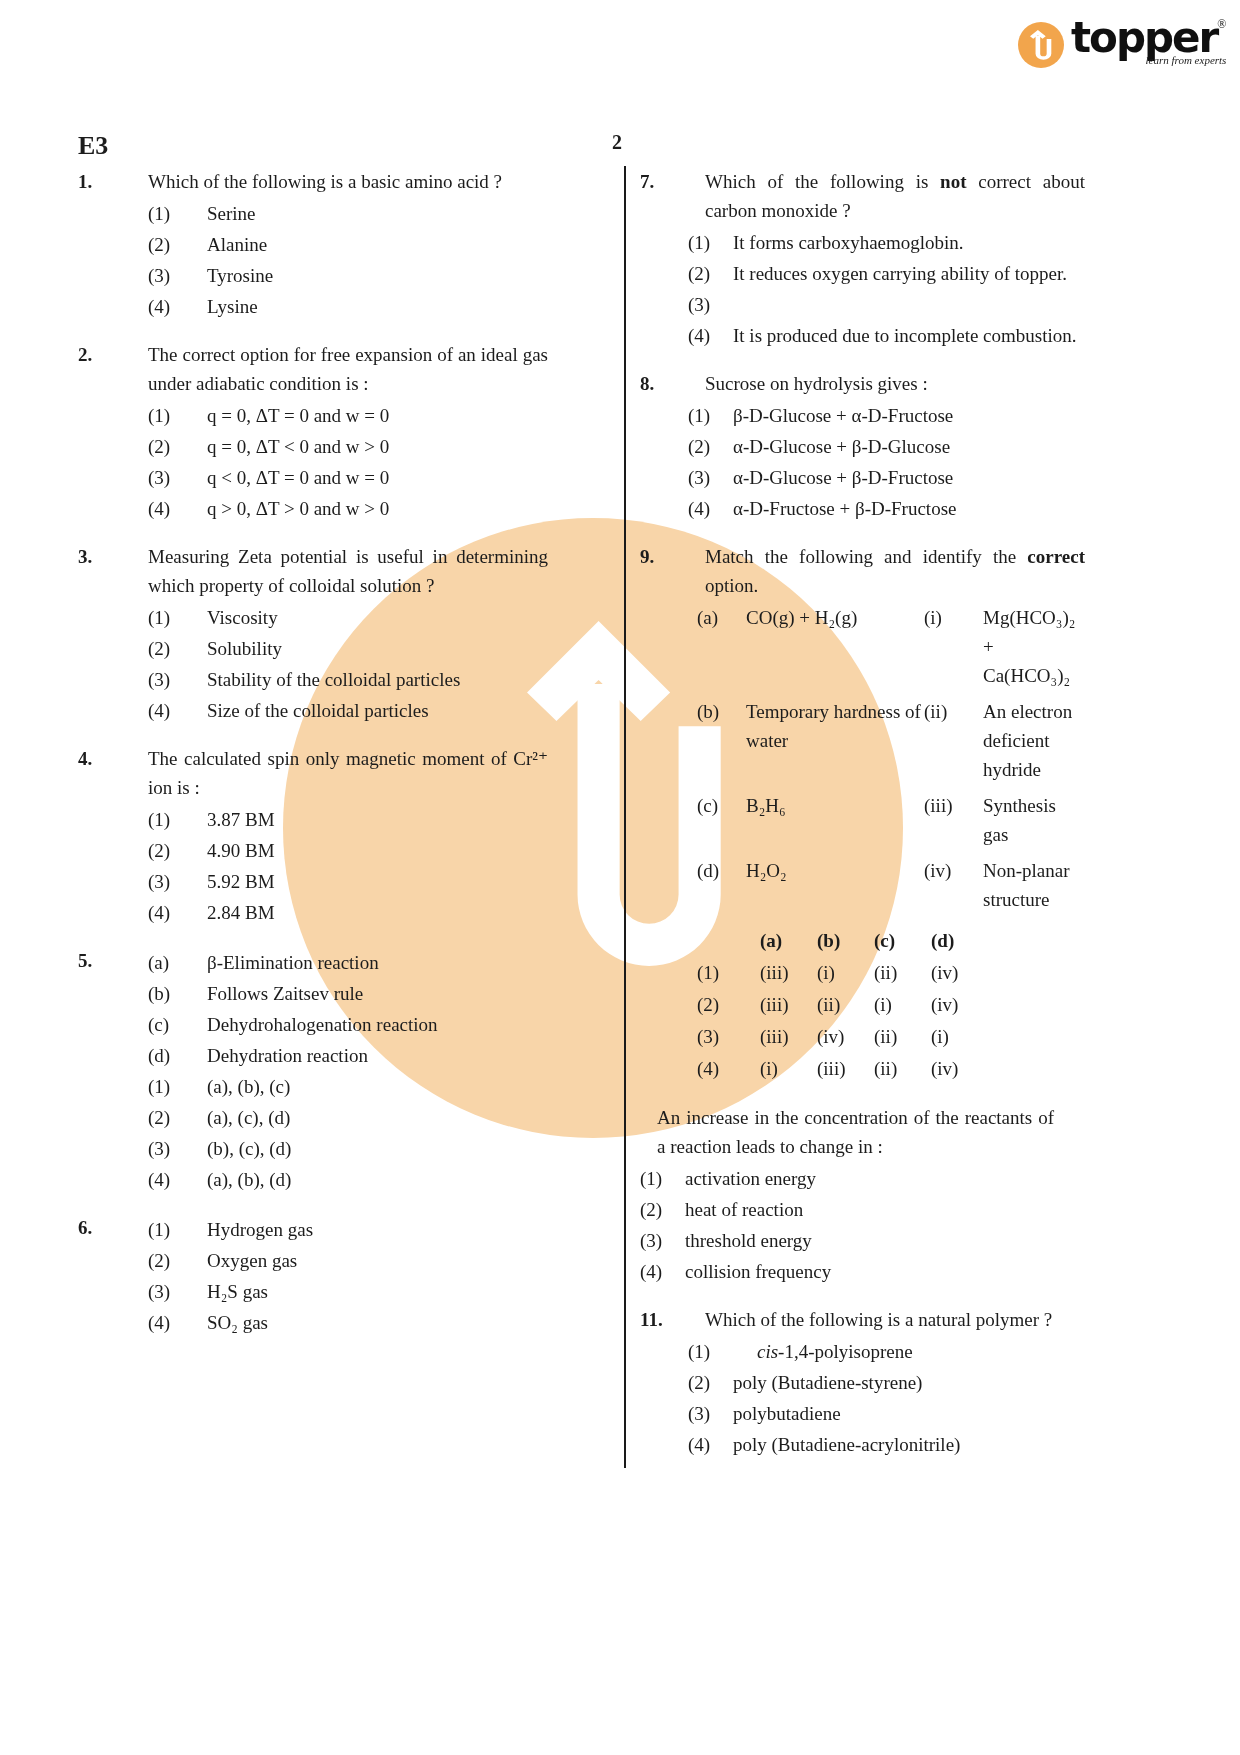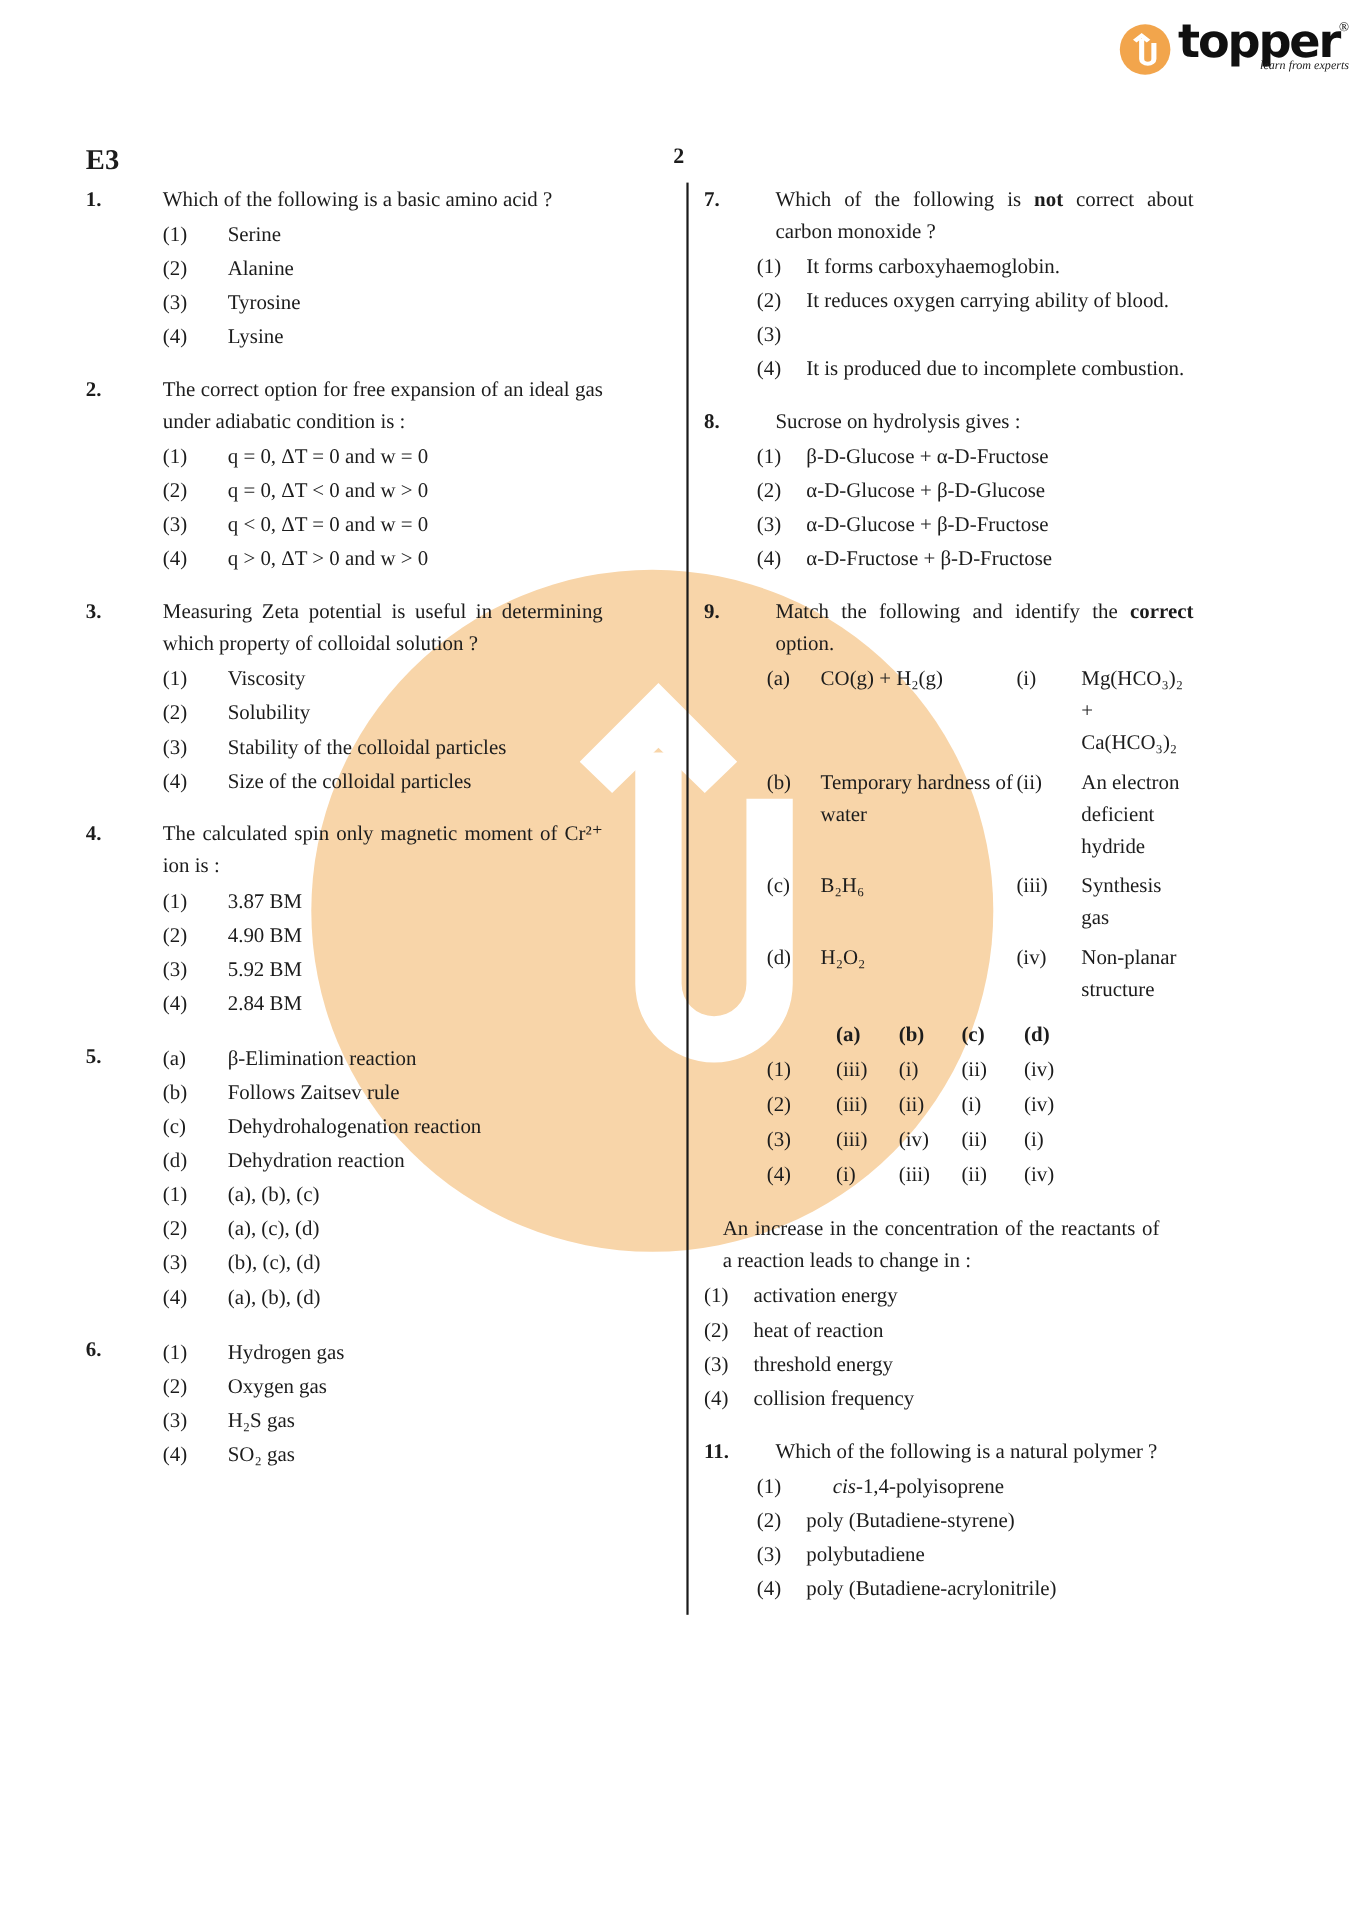--- a/index.html
+++ b/index.html
@@ -243,21 +243,21 @@
     <div class="q">
       <div class="qnum">7.</div>
       <div class="qbody">
         <p class="qtext"><span>Which of the following is </span><span style="font-weight: bold;">not</span><span> correct about carbon monoxide ?</span></p>
         <div class="opt">
             <span class="olabel">(1)</span>
             <span class="otext">It forms carboxyhaemoglobin.</span>
           </div>
         <div class="opt">
             <span class="olabel">(2)</span>
-            <span class="otext">It reduces oxygen carrying ability of blood.</span>
+            <span class="otext">It reduces oxygen carrying ability of topper.</span>
           </div>
         <div class="opt">
             <span class="olabel">(3)</span>
           </div>
         <div class="opt">
             <span class="olabel">(4)</span>
             <span class="otext">It is produced due to incomplete combustion.</span>
           </div>
       </div>
     </div>

